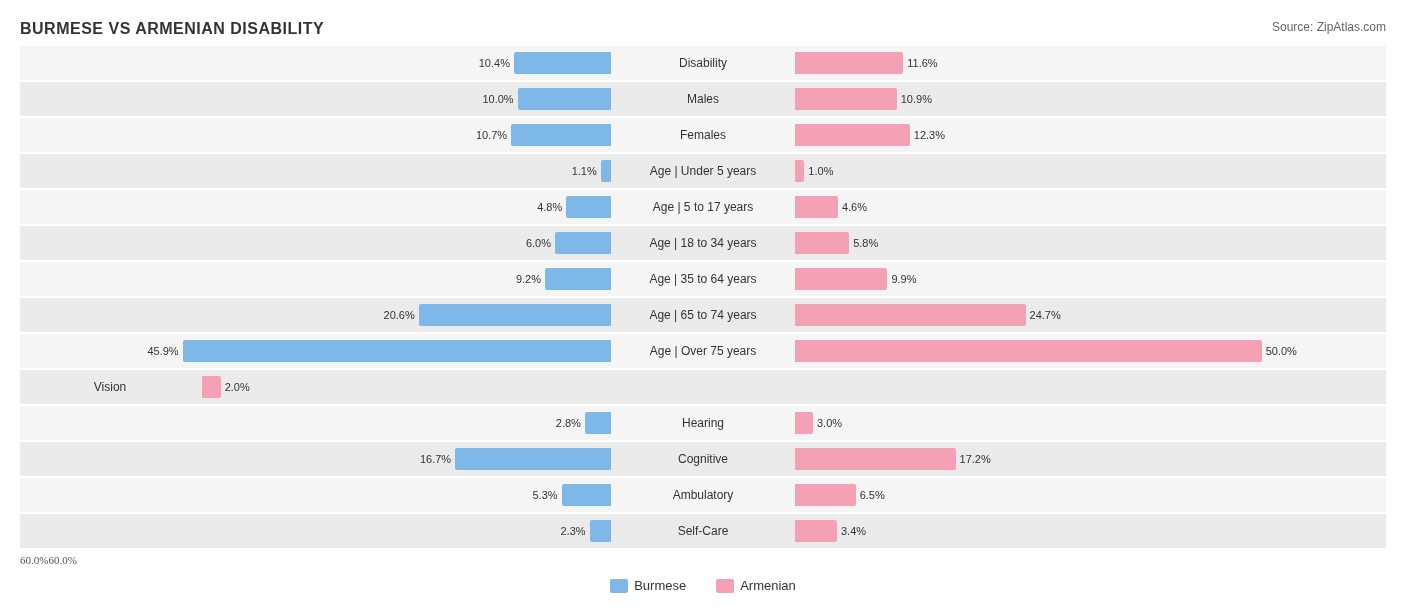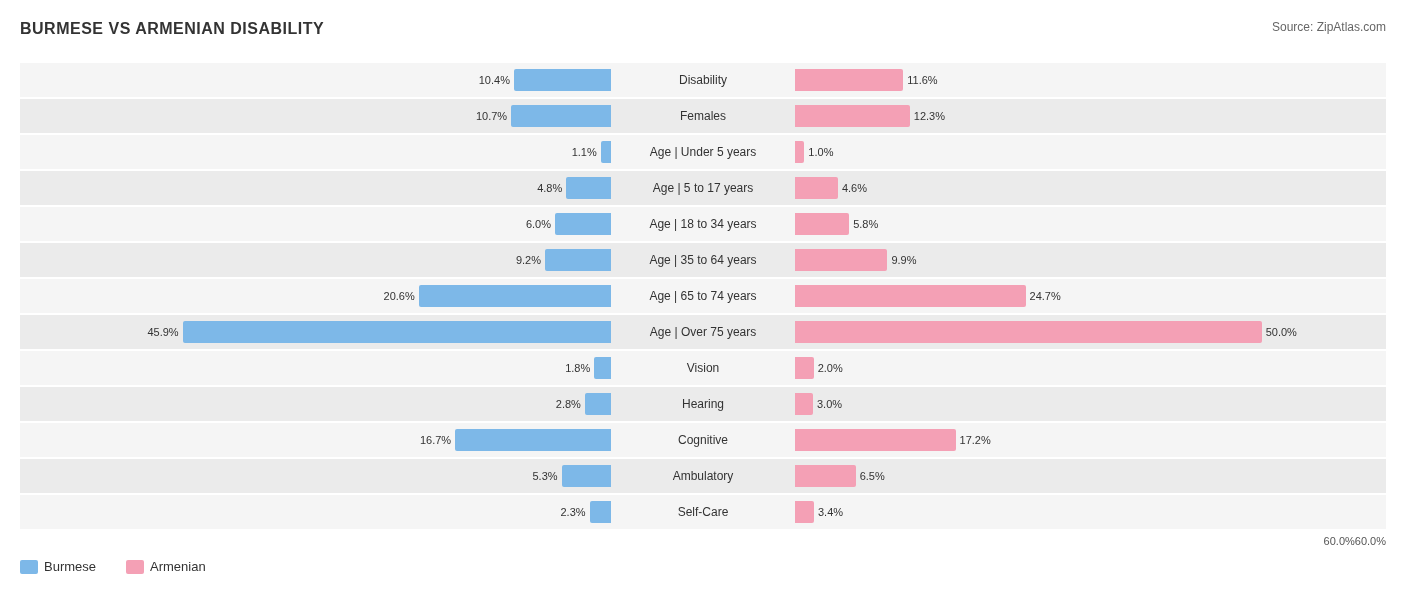--- a/index.html
+++ b/index.html
@@ -11,21 +11,21 @@
       padding: 10px 0;
     }
     .chart-container {
       width: 1406px;
       padding: 10px 20px 20px 20px;
     }
     .chart-header {
       display: flex;
       justify-content: space-between;
       align-items: flex-start;
-      margin-bottom: 25px;
+      margin-bottom: 8px;
     }
     .chart-title {
       font-size: 16px;
       font-weight: bold;
       color: #333;
       text-transform: uppercase;
       letter-spacing: 0.5px;
     }
     .chart-source {
       font-size: 12px;
@@ -103,27 +103,29 @@
       width: 180px;
       text-align: center;
       font-size: 12px;
       color: #333;
       z-index: 2;
       white-space: nowrap;
       flex-shrink: 0;
     }
     .axis-row {
       display: flex;
-      justify-content: flex-end;
+      justify-content: flex-start;
       padding: 4px 0;
       font-size: 11px;
       color: #555;
+      font-family: Liberation Serif, serif;
     }
     .legend {
       display: flex;
+      justify-content: center;
       gap: 30px;
       margin-top: 8px;
       font-size: 13px;
       color: #333;
     }
     .legend-item {
       display: flex;
       align-items: center;
       gap: 6px;
     }
@@ -152,20 +154,33 @@
     </div>
     <div class="label-center">Disability</div>
     <div class="bar-right-container">
       <div class="bar-right" style="width:108.24799999999999px">
         <span class="value">11.6%</span>
       </div>
     </div>
   </div>
       <div class="row">
     <div class="bar-left-container">
+      <div class="bar-left" style="width:93.352px">
+        <span class="value">10.0%</span>
+      </div>
+    </div>
+    <div class="label-center">Males</div>
+    <div class="bar-right-container">
+      <div class="bar-right" style="width:101.75200000000001px">
+        <span class="value">10.9%</span>
+      </div>
+    </div>
+  </div>
+      <div class="row">
+    <div class="bar-left-container">
       <div class="bar-left" style="width:99.848px">
         <span class="value">10.7%</span>
       </div>
     </div>
     <div class="label-center">Females</div>
     <div class="bar-right-container">
       <div class="bar-right" style="width:114.8px">
         <span class="value">12.3%</span>
       </div>
     </div>
@@ -242,25 +257,20 @@
       </div>
     </div>
     <div class="label-center">Age | Over 75 years</div>
     <div class="bar-right-container">
       <div class="bar-right" style="width:466.64799999999997px">
         <span class="value">50.0%</span>
       </div>
     </div>
   </div>
       <div class="row">
-    <div class="bar-left-container">
-      <div class="bar-left" style="width:16.8px">
-        <span class="value">1.8%</span>
-      </div>
-    </div>
     <div class="label-center">Vision</div>
     <div class="bar-right-container">
       <div class="bar-right" style="width:18.648000000000003px">
         <span class="value">2.0%</span>
       </div>
     </div>
   </div>
       <div class="row">
     <div class="bar-left-container">
       <div class="bar-left" style="width:26.151999999999997px">
@@ -301,21 +311,21 @@
     </div>
   </div>
       <div class="row">
     <div class="bar-left-container">
       <div class="bar-left" style="width:21.448px">
         <span class="value">2.3%</span>
       </div>
     </div>
     <div class="label-center">Self-Care</div>
     <div class="bar-right-container">
-      <div class="bar-right" style="width:19px">
+      <div class="bar-right" style="width:42px">
         <span class="value">3.4%</span>
       </div>
     </div>
   </div>
     </div>
   <div class="axis-row">
     <span>60.0%</span>
     <span>60.0%</span>
   </div>
   <div class="legend">

